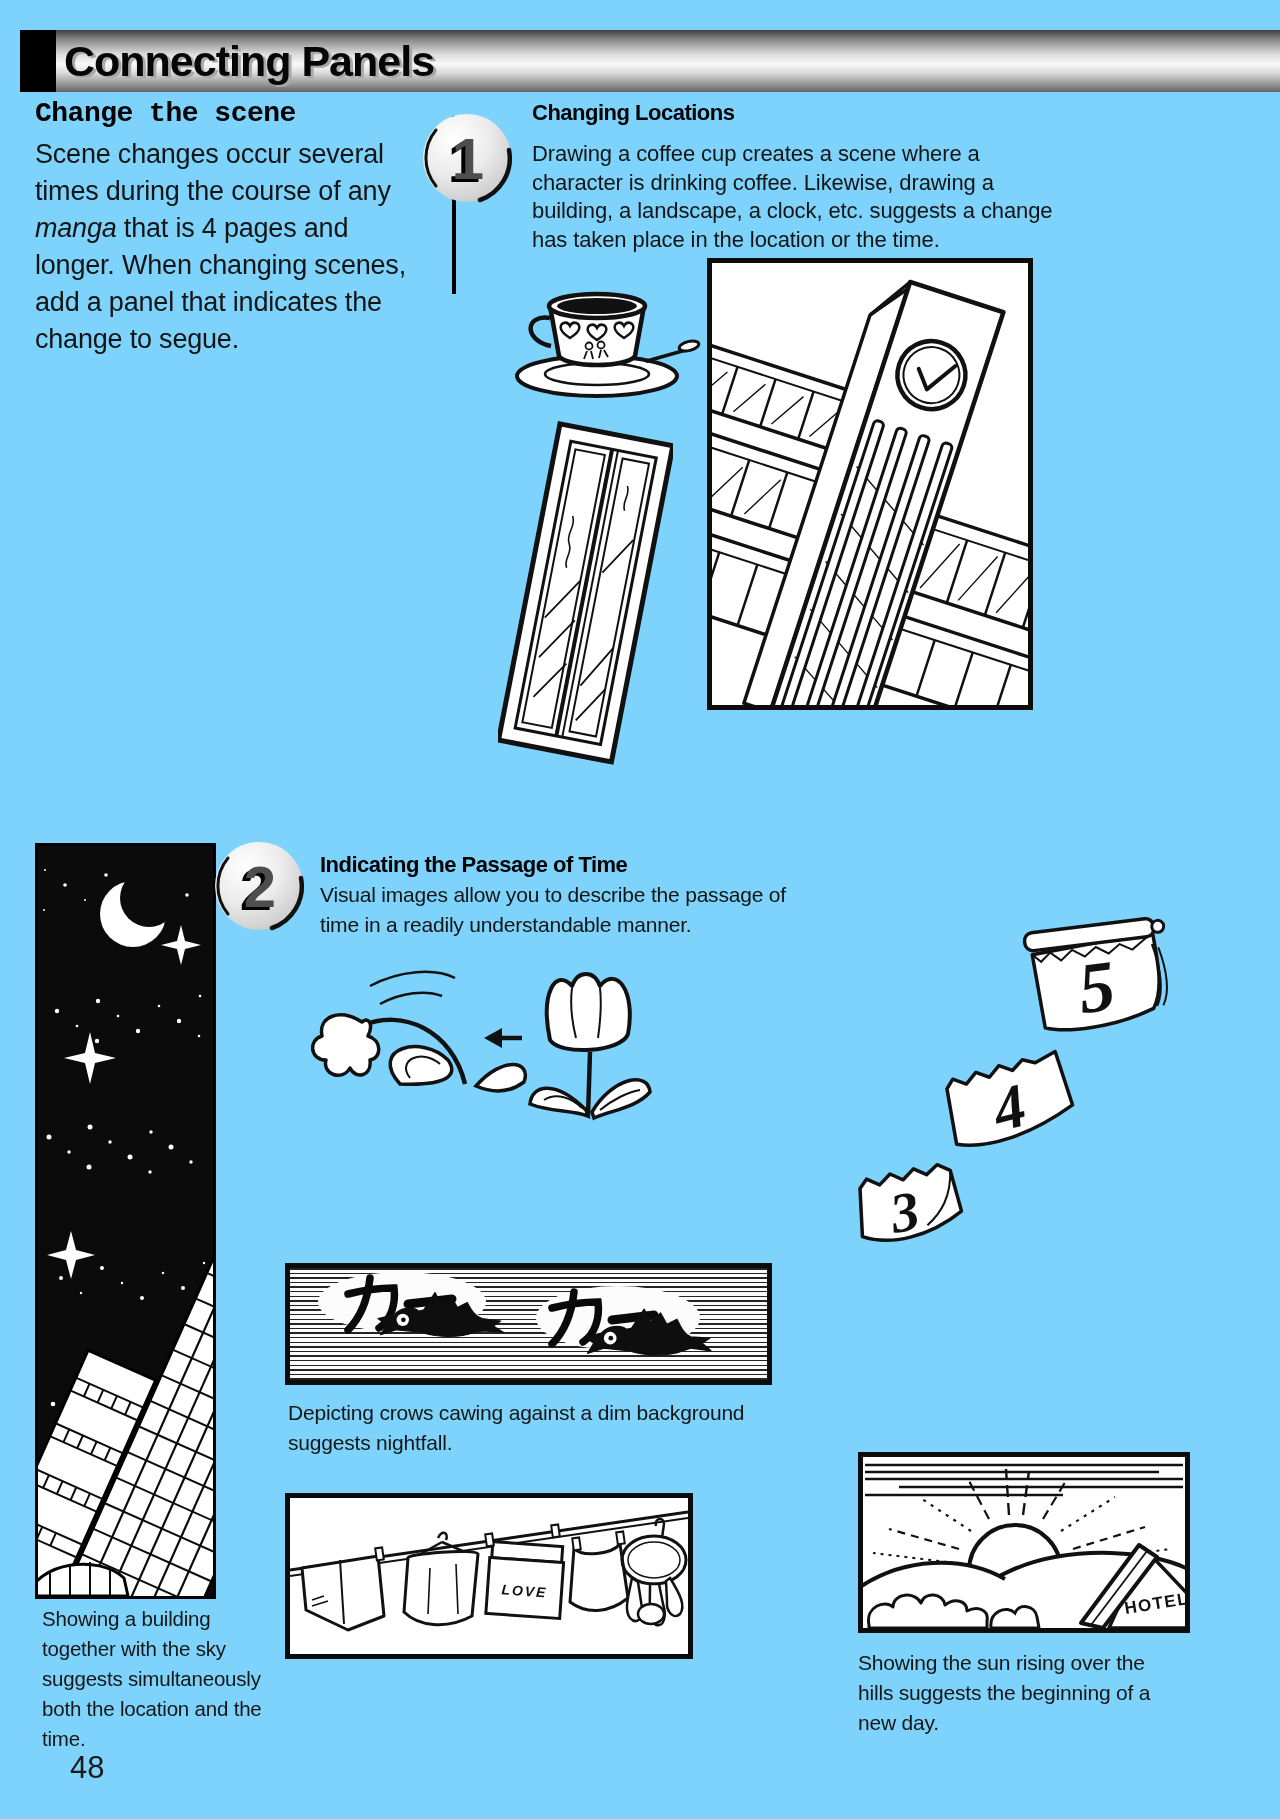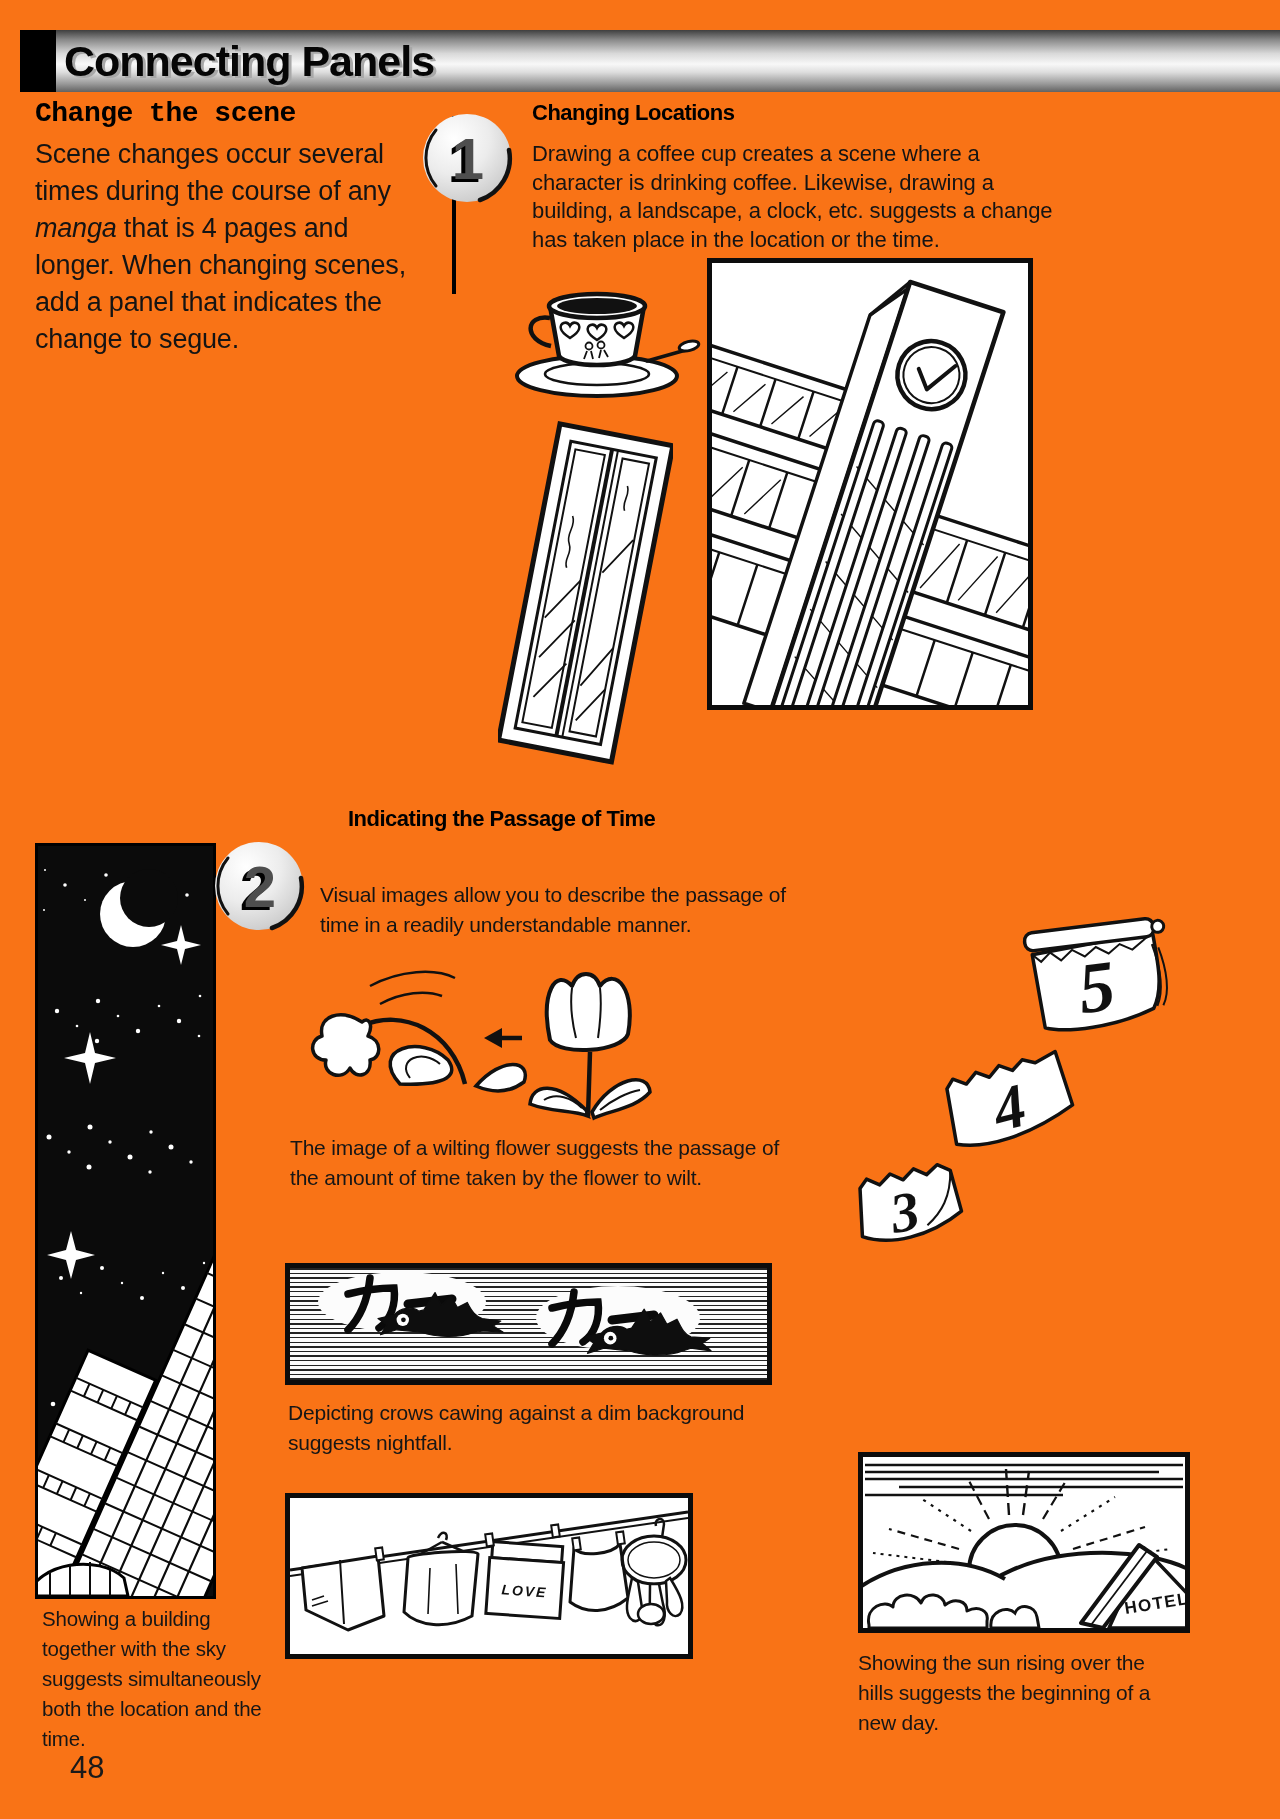--- a/index.html
+++ b/index.html
@@ -1,16 +1,16 @@
 <!DOCTYPE html>
 <html><head>
 <meta charset="utf-8">
 <style>
   html,body{margin:0;padding:0;background:#e9e9e9;}
-  #page{position:relative;width:1280px;height:1819px;background:#f97316;overflow:hidden;
+  #page{position:relative;width:1280px;height:1819px;background:#7dd3fc;overflow:hidden;
         font-family:"Liberation Sans","DejaVu Sans",sans-serif;color:#141414;}
   .abs{position:absolute;}
 
   
   .titlebar{position:absolute;left:20px;top:30px;right:0;height:62px;display:flex;}
   .titlebar-end{width:36px;height:62px;background:#000;}
   .titlebar-grad{flex:1;height:62px;
      background:linear-gradient(180deg,#3f3f3f 0%,#8a8a8a 16%,#d9d9d9 38%,#f8f8f8 55%,#dedede 68%,#9c9c9c 86%,#636363 100%);
      display:flex;align-items:center;}
   .titlebar-grad h1{margin:0 0 0 8px;font-size:43px;font-weight:bold;letter-spacing:-1px;color:#060606;
@@ -240,21 +240,21 @@
           <stop offset="1" stop-color="#a3a3a3"></stop>
       </radialGradient>
     </defs>
     <circle cx="47" cy="46" r="44" fill="url(#bg2)"></circle>
     <path d="M16,18 A44,44 0 0 0 16,74" stroke="#111" stroke-width="3" fill="none" stroke-linecap="round"></path>
     <path d="M89,38 A44,44 0 0 1 60,88" stroke="#111" stroke-width="4.5" fill="none" stroke-linecap="round"></path>
     <text x="44" y="70" text-anchor="middle" fill="#000">2</text>
     <text x="48" y="67" text-anchor="middle" fill="#4e4e4e">2</text>
   </svg>
 
-  <h2 class="h-section abs" style="left:320px;top:806px;margin-left:28px;">Indicating the Passage of Time</h2>
+  <h2 class="h-section abs" style="left:320px;top:852px;">Indicating the Passage of Time</h2>
   <p class="body-mid abs" style="left:320px;top:880px;width:480px;">Visual images allow you to describe the passage of time in a readily understandable manner.</p>
 
   <svg class="abs" style="left:250px;top:952px;" width="420" height="180" viewBox="0 0 420 180">
     <path d="M120,34 C150,18 185,16 205,26" fill="none" stroke="#111" stroke-width="2.5"></path>
     <path d="M130,52 C152,40 176,38 192,44" fill="none" stroke="#111" stroke-width="2.5"></path>
 
     <path d="M215,132 C202,78 152,56 112,74" fill="none" stroke="#111" stroke-width="4.5"></path>
 
     <path d="M112,70 C90,56 68,64 72,84 C58,88 60,108 76,108 C72,122 92,130 100,116 C106,128 122,124 120,108 C132,106 132,88 118,84 C124,72 118,64 112,70 Z" fill="#fff" stroke="#111" stroke-width="3.5" stroke-linejoin="round"></path>
 
@@ -269,21 +269,20 @@
 
     <path d="M300,88 C290,40 306,16 322,34 C328,18 344,18 350,34 C366,14 386,38 378,82 C372,100 310,104 300,88 Z" fill="#fff" stroke="#111" stroke-width="4" stroke-linejoin="round"></path>
     <path d="M322,36 C320,52 322,70 326,86 M350,36 C352,54 350,72 348,86" fill="none" stroke="#111" stroke-width="2"></path>
     <path d="M340,100 L338,164" stroke="#111" stroke-width="4.5"></path>
     <path d="M336,158 C306,128 282,132 280,152 C300,160 322,158 338,164 Z" fill="#fff" stroke="#111" stroke-width="3.5"></path>
     <path d="M294,148 C306,140 322,146 332,156" fill="none" stroke="#111" stroke-width="2"></path>
     <path d="M342,160 C362,126 398,118 400,140 C386,156 362,158 344,166 Z" fill="#fff" stroke="#111" stroke-width="3.5"></path>
     <path d="M390,138 C378,140 362,148 350,158" fill="none" stroke="#111" stroke-width="2"></path>
   </svg>
 
-  <p class="cap abs" style="left:290px;top:1133px;width:492px;">The image of a wilting flower suggests the passage of the amount of time taken by the flower to wilt.</p>
 
   <svg class="abs" style="left:840px;top:912px;" width="360" height="345" viewBox="0 0 360 345">
 
     <g transform="rotate(-7 250 70)">
       <path d="M196,36 L318,28 C320,60 322,86 310,104 C270,118 220,118 200,110 Z" fill="#fff" stroke="#111" stroke-width="3.5" stroke-linejoin="round"></path>
       <path d="M196,36 L204,44 L214,36 L224,45 L236,36 L248,44 L260,36 L272,44 L284,36 L296,43 L308,35 L318,28" fill="none" stroke="#111" stroke-width="2"></path>
       <rect x="190" y="14" width="130" height="18" rx="8" fill="#fff" stroke="#111" stroke-width="3.5"></rect>
       <circle cx="324" cy="23" r="6" fill="#fff" stroke="#111" stroke-width="3"></circle>
       <path d="M316,40 C322,66 322,88 314,102 M322,44 C328,68 328,90 320,102" fill="none" stroke="#111" stroke-width="2"></path>
       <text x="256" y="100" text-anchor="middle" font-family="'Liberation Serif','DejaVu Serif',serif" font-style="italic" font-weight="bold" font-size="72" fill="#111">5</text>

